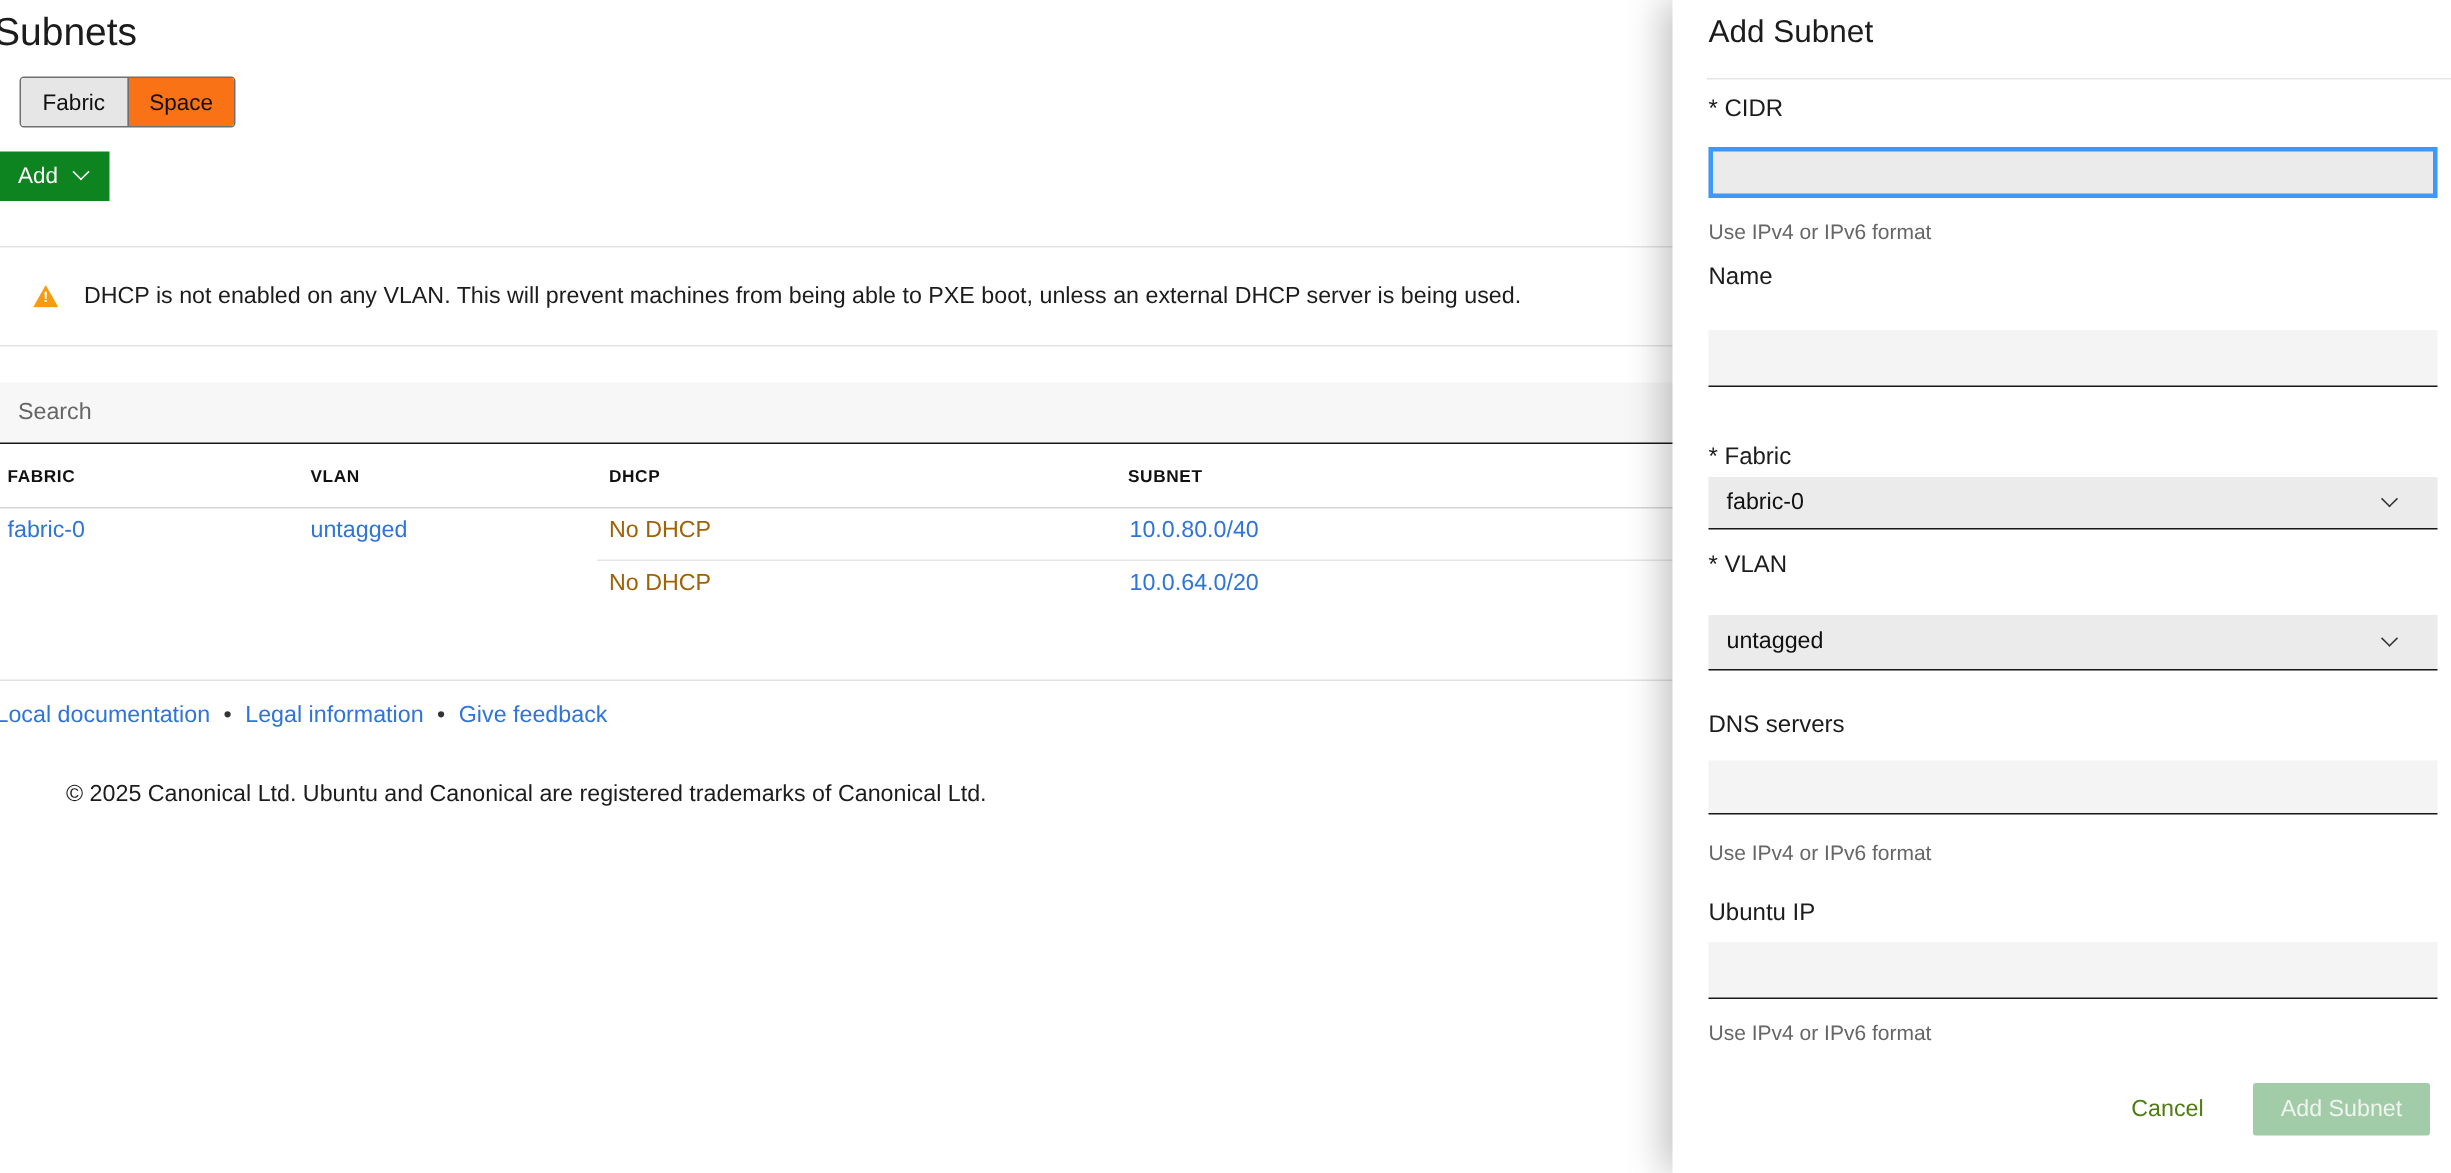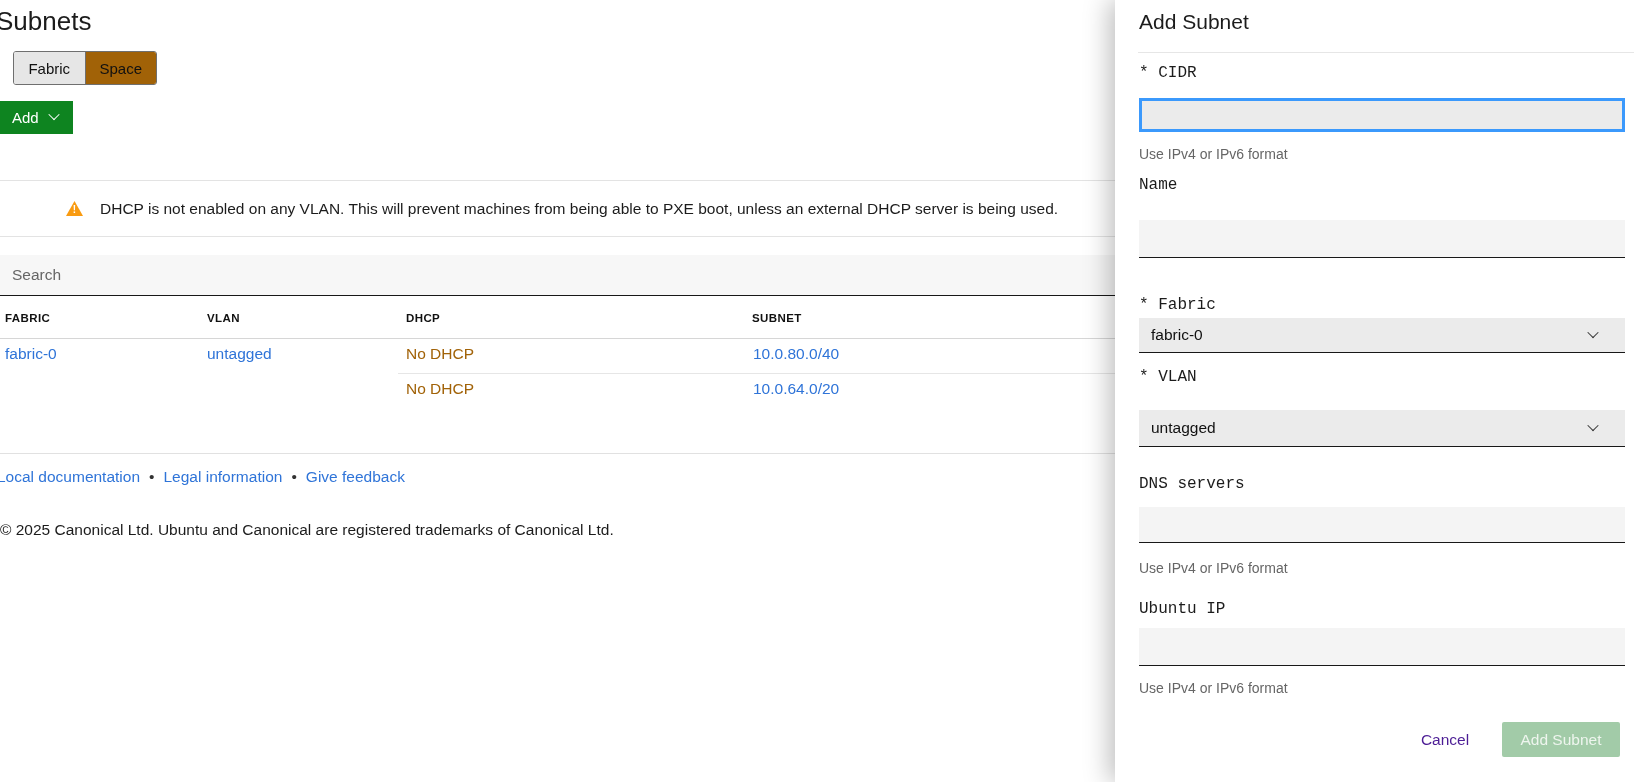--- a/index.html
+++ b/index.html
@@ -7,33 +7,33 @@
     font-family:"Liberation Sans", sans-serif; color:#111; }
   .abs { position:absolute; }
 
   
   .main { position:absolute; inset:0; }
   .page-title { left:-4px; top:6px; font-size:26px; font-weight:400; color:#1c1c1c; }
 
   .segmented { left:13px; top:51px; width:144px; height:34px; display:flex;
     border:1px solid #6f6f6f; border-radius:3px; overflow:hidden; background:#fff; }
   .seg { flex:1; display:flex; align-items:center; justify-content:center;
-    font-size:15px; color:#111; cursor:pointer; background:#a16207; border:none; }
+    font-size:15px; color:#111; cursor:pointer; background:#f97316; border:none; }
   .seg.selected { background:#e6e6e6; }
   .seg + .seg { border-left:1px solid #6f6f6f; }
 
   .add-btn { left:-5px; top:101px; height:33px; display:flex; align-items:center;
     gap:11px; padding:0 15px 0 17px; background:var(--accent-green,#0E8420);
     color:#fff; font-size:15px; border:none; cursor:pointer; }
   .chev { width:8px; height:8px; border-right:1.6px solid currentColor;
     border-bottom:1.6px solid currentColor; transform:rotate(45deg) translate(-1px,-1px); }
   .add-btn .chev { margin-top:-4px; }
 
-  .warning-row { left:0; top:180px; width:1634px; height:57px; display:flex;
-    align-items:center; border-top:1px solid #e3e3e3; border-bottom:1px solid #e3e3e3;padding-left:44px; }
+  .warning-row { left:0; top:164px; width:1634px; height:67px; display:flex;
+    align-items:center; border-top:1px solid #e3e3e3; border-bottom:1px solid #e3e3e3; }
   .warn-icon { position:relative; margin-left:22px; width:17px; height:15px;
     background:var(--warning-orange,#f99b11); clip-path:polygon(50% 0,100% 100%,0 100%); }
   .warn-icon::after { content:"!"; position:absolute; left:0; right:0; top:3px;
     text-align:center; color:#fff; font-size:10px; font-weight:700; line-height:12px; }
   .warn-text { margin-left:17px; font-size:15.5px; color:#1c1c1c; }
 
   .search { left:0; top:255px; width:1634px; height:41px; background:#f7f7f7;
     border:none; border-bottom:1px solid #181818; padding:0 12px; font-size:15.5px;
     color:#111; font-family:inherit; outline:none; }
   .search::placeholder { color:#666; }
@@ -41,42 +41,42 @@
   .th { top:312px; font-size:11.5px; font-weight:700; letter-spacing:.4px; color:#111; }
   .thead-border { left:0; top:338px; width:1634px; border-top:1px solid #d6d6d6; }
   .cell { font-size:15.5px; color:#a16207; }
   .r1 { top:345px; } .r2 { top:380px; }
   .row-sep { left:398px; top:373px; width:1236px; border-top:1px solid #e6e6e6; }
   a.lnk, .lnk { color:var(--link-blue,#2f74d8); text-decoration:none; cursor:pointer; }
 
   .hr2 { left:0; top:453px; width:1634px; border-top:1px solid #e1e1e1; }
   .footer-links { left:-3px; top:468px; display:flex; gap:9px; font-size:15.5px; }
   .dot { color:#333; }
-  .copyright { left:0; top:521px; font-size:15.5px; color:#1c1c1c; }
+  .copyright { left:0; top:521px; font-size:15.5px; color:#1c1c1c;padding-left:44px; }
 
   
   .panel { position:absolute; left:1115px; top:0; width:534px; height:782px;
     background:#fff; box-shadow:-6px 0 24px rgba(0,0,0,.25); }
   .panel .abs { position:absolute; }
   .panel-title { left:24px; top:10px; font-size:21px; font-weight:400; color:#1c1c1c; }
   .panel-hr { left:23px; top:52px; width:496px; border-top:1px solid #e6e6e6; }
-  .flabel { left:24px; font-size:16px; color:#1c1c1c;font-family:Liberation Mono, monospace; }
+  .flabel { left:24px; font-size:16px; color:#1c1c1c; }
   .fhelp { left:24px; font-size:14px; color:#666; }
   .tinput { left:24px; width:486px; height:38px; background:#f4f4f4; border:none;
     border-bottom:1px solid #181818; padding:0 12px; font-size:15.5px; color:#111;
     font-family:inherit; outline:none; }
   .tinput.focused { height:34px; border:3px solid var(--focus-blue,#3b99fc);
     background:#ebebeb; }
   .select { left:24px; width:486px; background:#ebebeb; border-bottom:1px solid #181818;
     display:flex; align-items:center; padding:0 12px; font-size:15.5px; color:#111;
     cursor:pointer; }
   .select .chev { position:absolute; right:28px; color:#333; margin-top:-3px; }
 
   .cancel-btn { left:290px; top:722px; width:80px; height:35px; background:none;
-    border:none; font-size:15.5px; color:#4c1d95; cursor:pointer; font-family:inherit; }
+    border:none; font-size:15.5px; color:#4d7c0f; cursor:pointer; font-family:inherit; }
   .submit-btn { left:387px; top:722px; width:118px; height:35px;
     background:var(--disabled-positive,#a2cba8); color:#eef5ee; border:none;
     border-radius:2px; font-size:15.5px; font-family:inherit; }
 </style>
 </head>
 <body>
 
 <div class="main">
 
   <h1 class="abs page-title">Subnets</h1>

